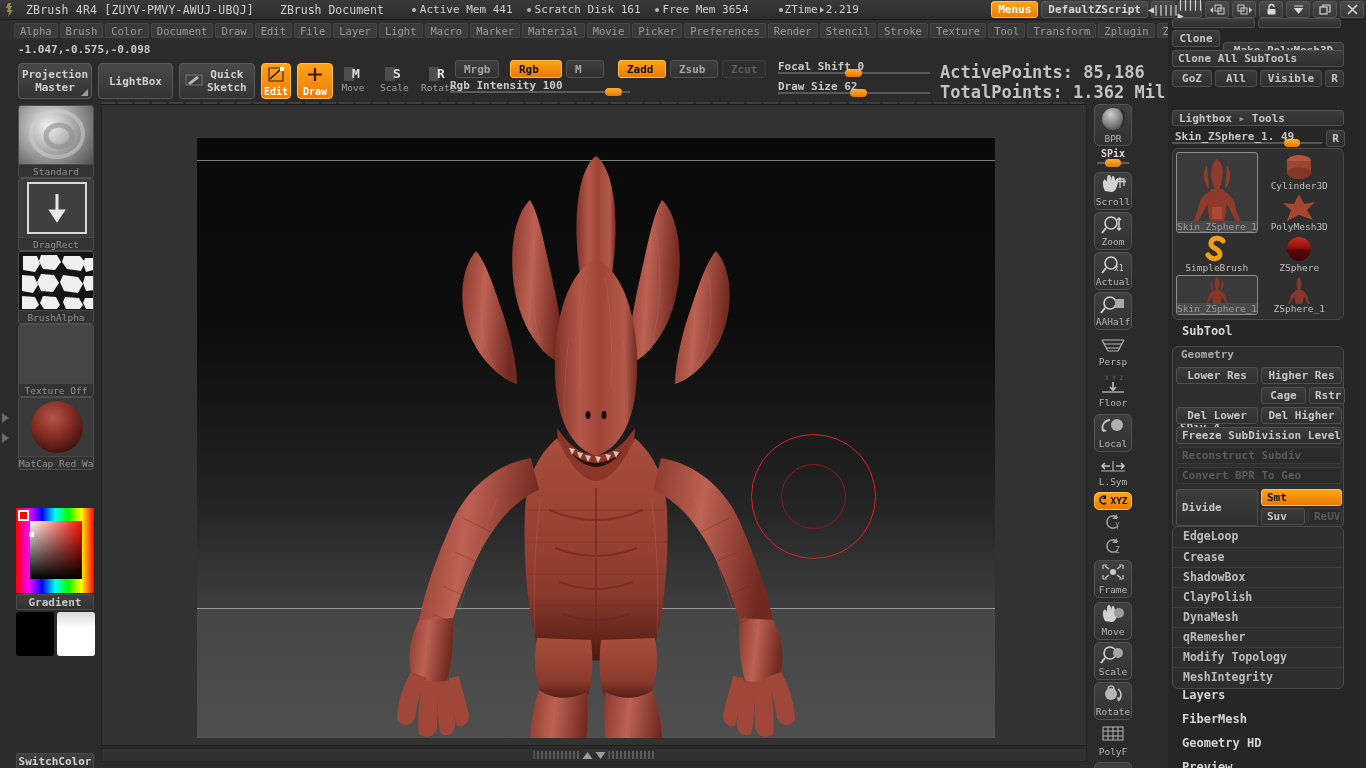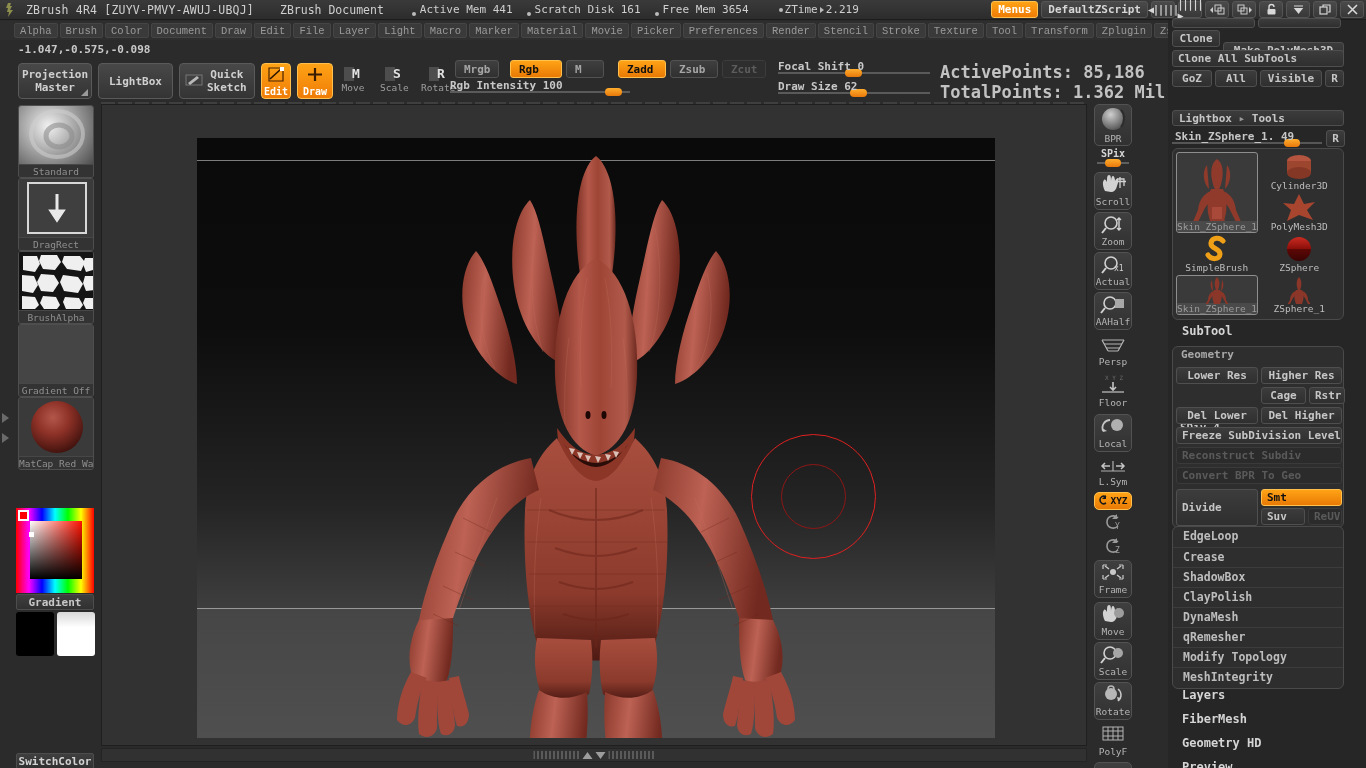--- a/index.html
+++ b/index.html
@@ -16,41 +16,41 @@
   .titlebar {
     position:absolute; left:0; top:0; width:1366px; height:20px;
     background:linear-gradient(#3a3a3a,#2c2c2c);
     border-bottom:1px solid #1c1c1c;
     display:flex; align-items:center;
   }
   .zlogo { width:18px; height:18px; margin-left:2px; position:relative; }
   .title-text { margin-left:6px; color:#cfcfcf; font-size:11.5px; letter-spacing:.2px; white-space:nowrap;}
   .doc-text { margin-left:26px; color:#cfcfcf; font-size:11.5px; }
   .memgroup { margin-left:28px; display:flex; align-items:center; gap:14px; color:#cfcfcf; font-size:11px;}
-  .memitem { display:flex; align-items:flex-end; gap:4px; }
+  .memitem { display:flex; align-items:center; gap:4px; }
   .dotsq { width:4px; height:4px; background:#bbb; border-radius:50%; display:inline-block;}
   .ztime { margin-left:16px; display:flex; align-items:center; gap:2px; color:#cfcfcf;}
   .tri-r { width:0;height:0;border-left:4px solid #bbb;border-top:3px solid transparent;border-bottom:3px solid transparent;}
 
   .title-right { position:absolute; right:2px; top:1px; display:flex; align-items:center; gap:3px; }
   .tbtn {
     height:17px; background:linear-gradient(#4a4a4a,#383838);
     border:1px solid #555; border-radius:3px; color:#d6d6d6;
     display:flex; align-items:center; justify-content:center;
     padding:0 6px; font-size:11px; font-weight:bold; cursor:pointer;
   }
   .tbtn.menus { background:linear-gradient(#ffa316,#ef7c06); color:#fff; border-color:#ffc04d; }
   .tbtn.wide { min-width:88px; }
   .tbtn.sq { width:24px; padding:0; }
   .bars { letter-spacing:-1px; font-size:10px; }
 
   
   .menubar {
     position:absolute; left:0; top:21px; width:1108px; height:19px;
-    background:#2e2e2e; display:flex; align-items:center; gap:2px; padding-left:14px;font-family:Liberation Mono, monospace;
+    background:#2e2e2e; display:flex; align-items:center; gap:2px; padding-left:14px;
   }
   .menuitem {
     height:15px; padding:0 5px; line-height:15px;
     background:#3a3a3a; border:1px solid #454545; border-radius:2px;
     color:#9a9a9a; font-size:10.5px; cursor:pointer;
   }
 
   
   .coords { position:absolute; left:18px; top:43px; color:#c9c9c9; font-size:11px; font-weight:bold;}
 
@@ -463,21 +463,21 @@
             <path d="M46 45l14 1 4 7-3 4H47l-3-7z"></path>
               <path d="M66 46h9v11h-8l-3-6z"></path>
           </g>
         </svg>
       </div>
       <div class="cap">BrushAlpha</div>
     </div>
 
     <div class="swatch" style="top:221px;">
       <div class="img" style="background:#454545;"></div>
-      <div class="cap">Gradient Off</div>
+      <div class="cap">Texture Off</div>
     </div>
 
     <div class="swatch" style="top:294px;">
       <div class="img" style="background:#3a3a3a;">
         <svg width="76" height="58" viewBox="0 0 76 58">
           <defs>
               <radialGradient id="mg" cx="42%" cy="32%" r="72%">
             <stop offset="0%" stop-color="#b3564a"></stop>
                 <stop offset="45%" stop-color="#8d3127"></stop>
             <stop offset="100%" stop-color="#3c100c"></stop>

